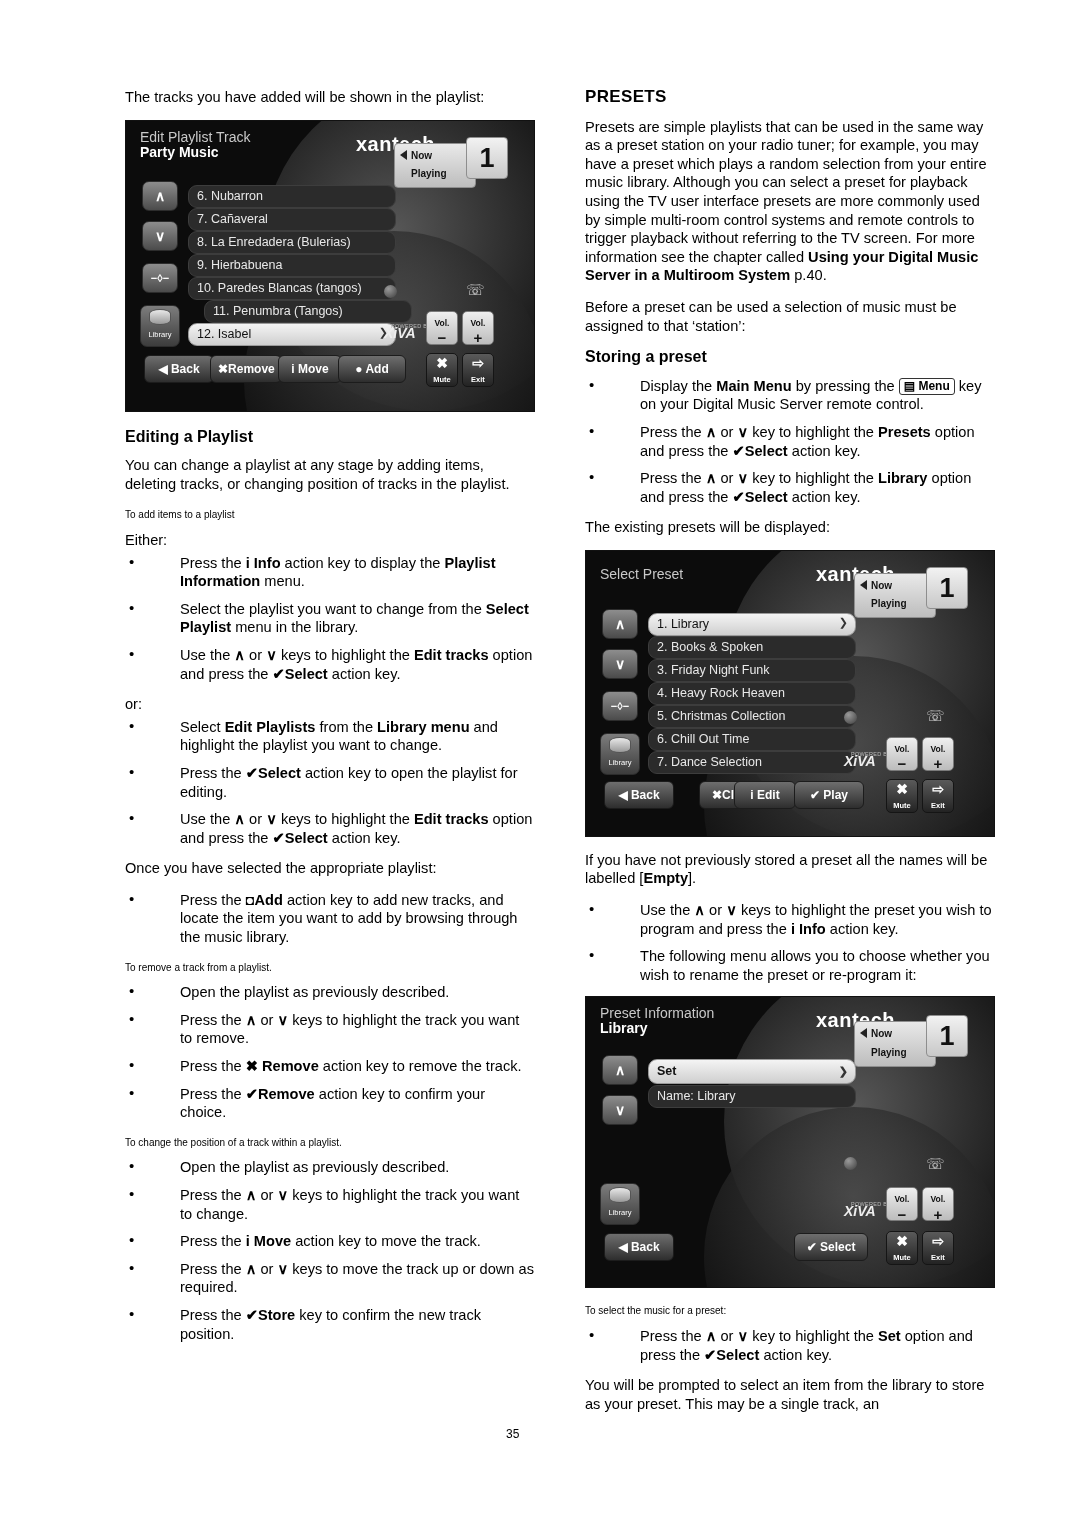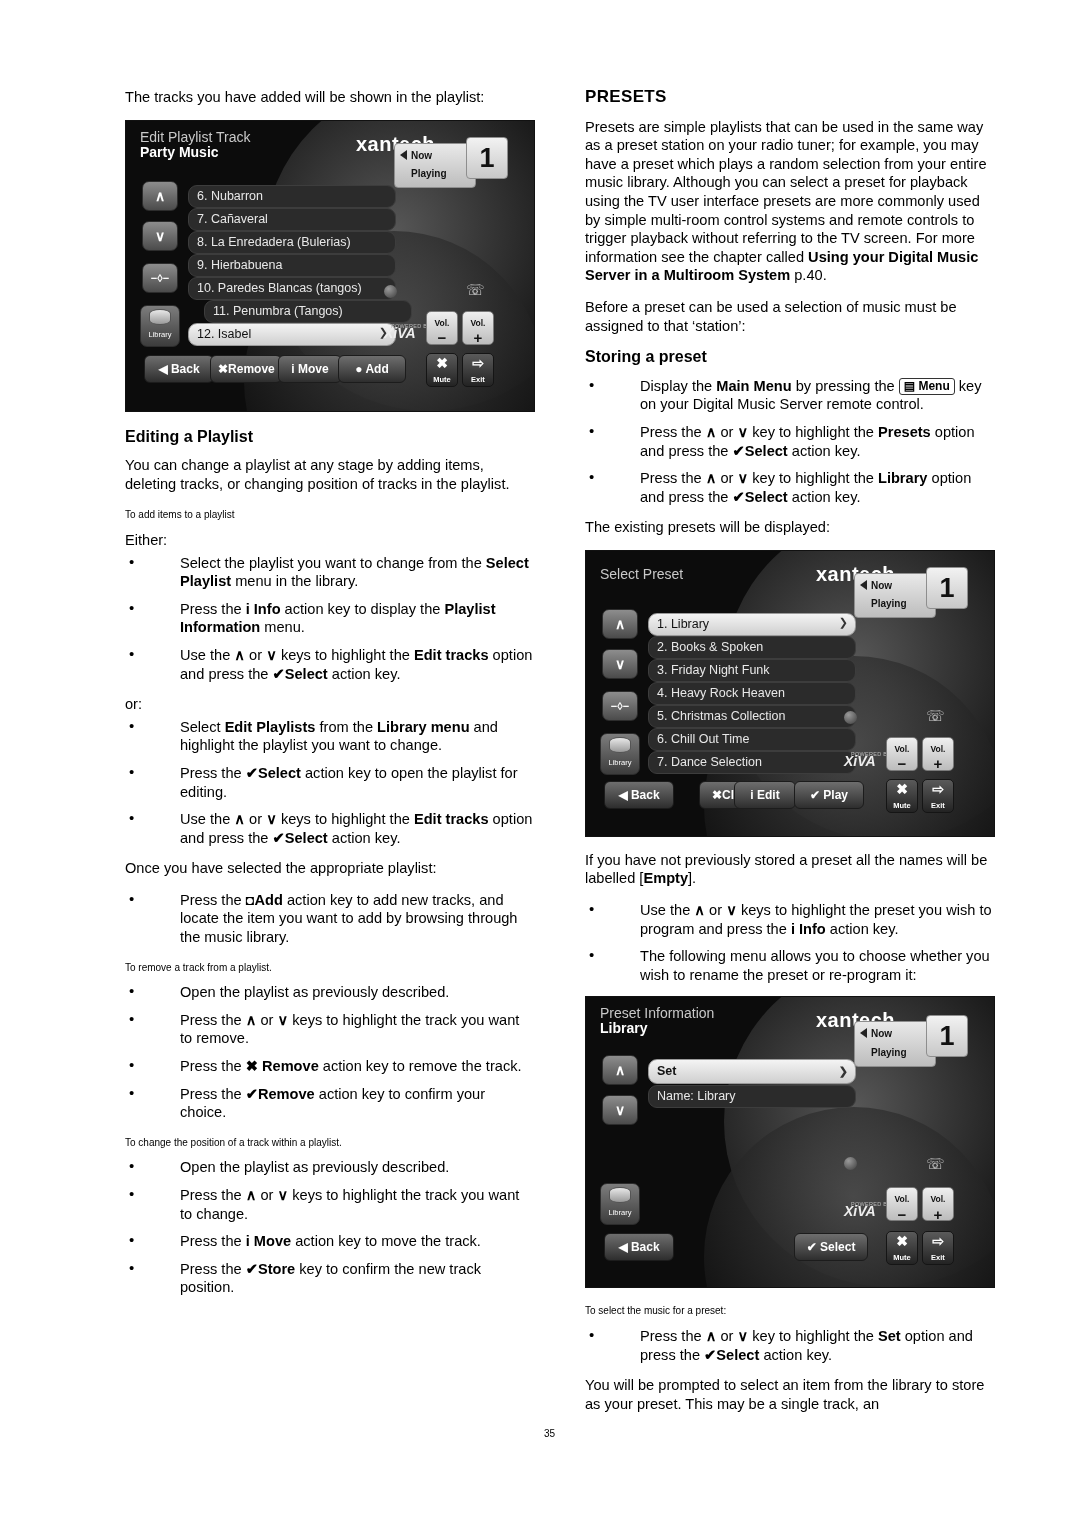--- a/index.html
+++ b/index.html
@@ -59,22 +59,22 @@
     content:"\2022";
     position:absolute;
     left:4px; top:-1px;
     font-size:15px;
   }
   b{font-weight:bold;}
   .tight{margin-bottom:4px;}
 
   .pagenum{
     position:absolute;
-    left:544px; top:1425px;
-    font-size:10px;
+    left:506px; top:1425px;
+    font-size:12px;
   }
 
   
   .shot{
     position:relative;
     background:#0c0c0c;
     border:1px solid #111;
     overflow:hidden;
     margin:0 0 14px 0;
     color:#fff;
@@ -304,22 +304,22 @@
         <div class="akey" style="left:152px;top:234px;width:48px;">i <span>Move</span></div>
         <div class="akey" style="left:212px;top:234px;width:52px;">● <span>Add</span></div>
       </div>
     </div>
 
     <h2 class="h-sub">Editing a Playlist</h2>
     <p class="body-text">You can change a playlist at any stage by adding items, deleting tracks, or changing position of tracks in the playlist.</p>
     <div class="h-small">To add items to a playlist</div>
     <p class="body-text tight">Either:</p>
     <ul class="bullets" id="b-add1">
+        <li>Press the <b>i Info</b> action key to display the <b>Playlist Information</b> menu.</li>
         <li>Select the playlist you want to change from the <b>Select Playlist</b> menu in the library.</li>
-        <li>Press the <b>i Info</b> action key to display the <b>Playlist Information</b> menu.</li>
         <li>Use the <span class="glyph">∧</span> or <span class="glyph">∨</span> keys to highlight the <b>Edit tracks</b> option and press the <b>✔Select</b> action key.</li>
       </ul>
     <p class="body-text tight">or:</p>
     <ul class="bullets" id="b-add2">
         <li>Select <b>Edit Playlists</b> from the <b>Library menu</b> and highlight the playlist you want to change.</li>
         <li>Press the <b>✔Select</b> action key to open the playlist for editing.</li>
         <li>Use the <span class="glyph">∧</span> or <span class="glyph">∨</span> keys to highlight the <b>Edit tracks</b> option and press the <b>✔Select</b> action key.</li>
       </ul>
     <p class="body-text">Once you have selected the appropriate playlist:</p>
     <ul class="bullets" id="b-add3">
@@ -330,20 +330,21 @@
         <li>Open the playlist as previously described.</li>
         <li>Press the <span class="glyph">∧</span> or <span class="glyph">∨</span> keys to highlight the track you want to remove.</li>
         <li>Press the <b>✖ Remove</b> action key to remove the track.</li>
         <li>Press the <b>✔Remove</b> action key to confirm your choice.</li>
       </ul>
     <div class="h-small">To change the position of a track within a playlist.</div>
     <ul class="bullets" id="b-pos">
         <li>Open the playlist as previously described.</li>
         <li>Press the <span class="glyph">∧</span> or <span class="glyph">∨</span> keys to highlight the track you want to change.</li>
         <li>Press the <b>i Move</b> action key to move the track.</li>
+        <li>Press the <span class="glyph">∧</span> or <span class="glyph">∨</span> keys to move the track up or down as required.</li>
         <li>Press the <b>✔Store</b> key to confirm the new track position.</li>
       </ul>
   </div>
 
   <div class="col col-right">
 
     <h1 class="h-section">PRESETS</h1>
     <p class="body-text" id="rp1">Presets are simple playlists that can be used in the same way as a preset station on your radio tuner; for example, you may have a preset which plays a random selection from your entire music library.  Although you can select a preset for playback using the TV user interface presets are more commonly used by simple multi-room control systems and remote controls to trigger playback without referring to the TV screen.  For more information see the chapter called <b>Using your Digital Music Server in a Multiroom System</b> p.40.</p>
     <p class="body-text">Before a preset can be used a selection of music must be assigned to that ‘station’:</p>
 

